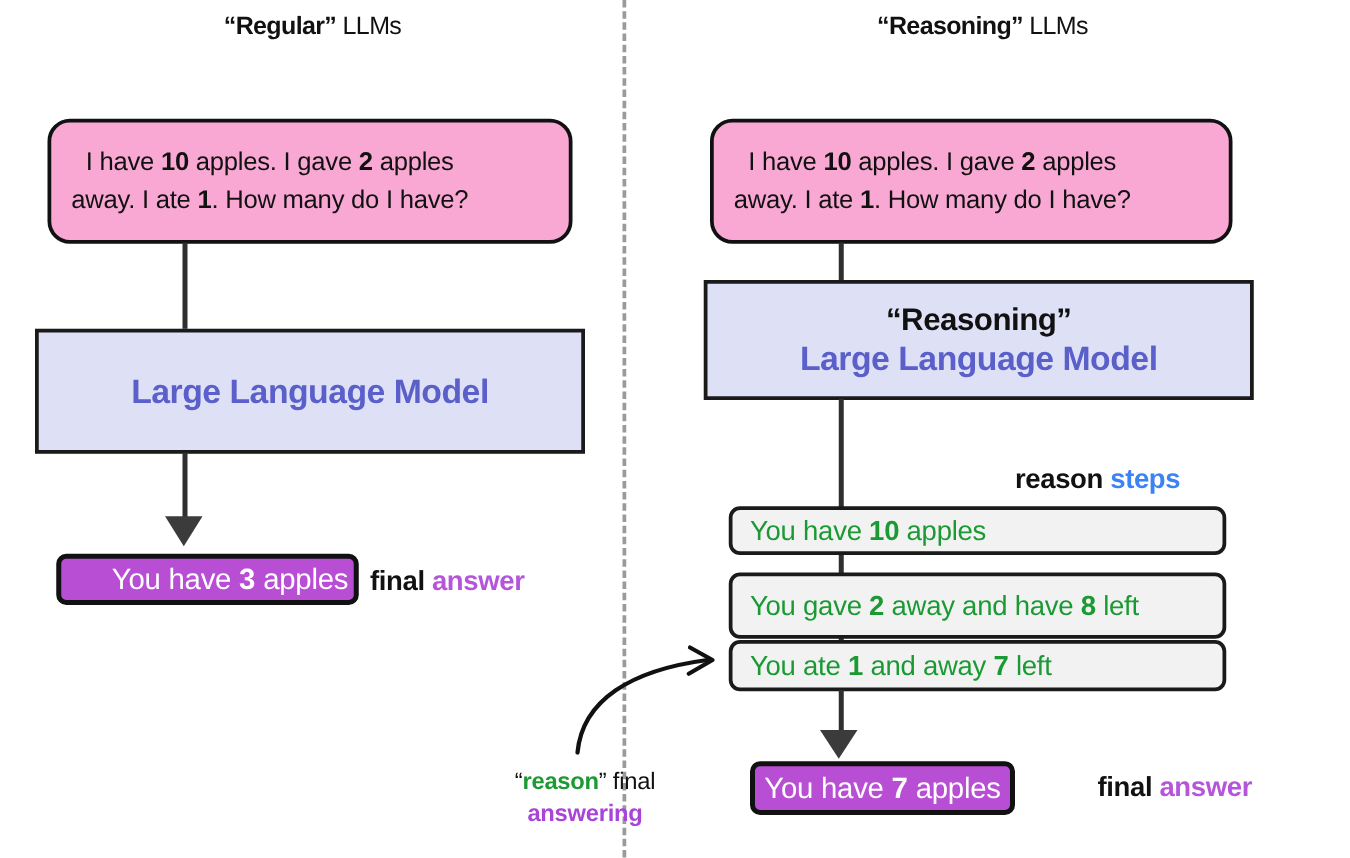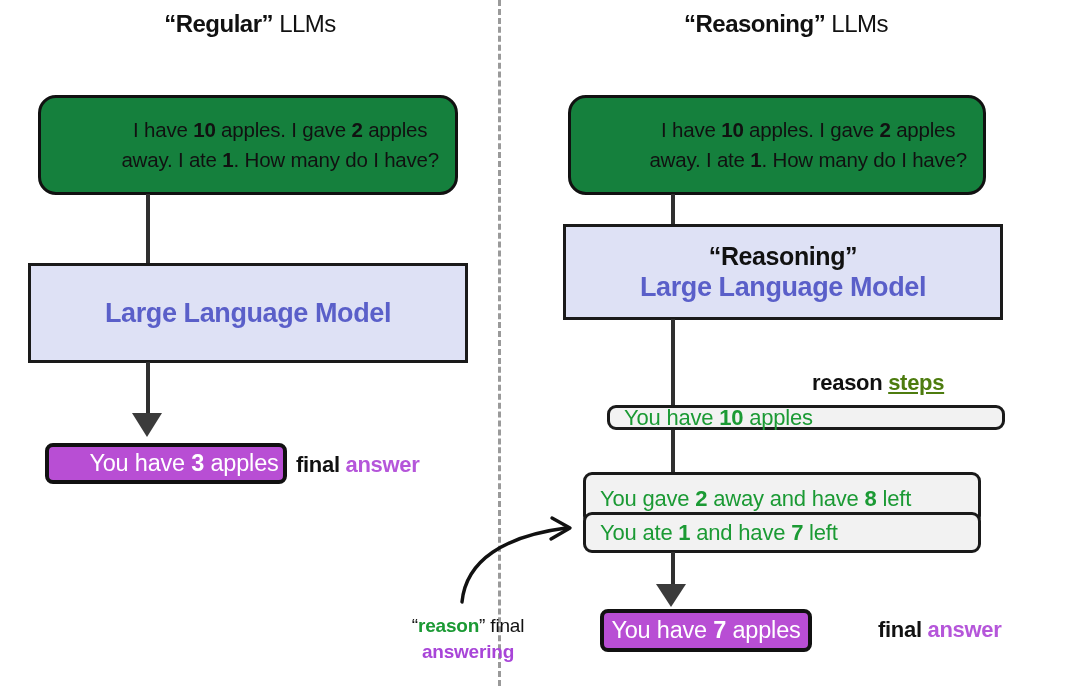--- a/index.html
+++ b/index.html
@@ -18,38 +18,38 @@
   }
   .stage {
     position: absolute;
     left: 0; top: 0;
     width: 1080px; height: 686px;
   }
   .abs { position: absolute; }
 
   
   .col-title {
-    font-size: 24px;
+    font-size: 20px;
     letter-spacing: -0.5px;
     white-space: nowrap;
     text-align: center;
     color: #111;
   }
   .col-title .b { font-weight: 700; }
   .col-title .n { font-weight: 400; }
 
   
   .prompt-box {
-    background: #15803d;
+    background: #f9a8d4;
     border: 3.5px solid #111111;
     border-radius: 18px;
     box-sizing: border-box;
     display: flex;
     align-items: center;
-    justify-content: flex-end;
+    justify-content: flex-start;
     text-align: center;
     font-size: 20.5px;
     line-height: 1.45;
     color: #111;
     padding: 6px 16px;
     letter-spacing: -0.2px;
   }
   .prompt-box b { font-weight: 700; }
 
   
@@ -113,21 +113,21 @@
 
   
   .tag {
     font-size: 22px;
     font-weight: 700;
     letter-spacing: -0.3px;
     white-space: nowrap;
   }
   .tag .k-black { color: #111; }
   .tag .k-purple { color: #b556da; }
-  .tag .k-green  { color: #4d7c0f; text-decoration: underline; }
+  .tag .k-green  { color: #3b82f6; }
 
   .note {
     font-size: 19px;
     line-height: 1.35;
     text-align: center;
     color: #111;
     white-space: nowrap;
     letter-spacing: -0.2px;
   }
   .note .g { color: #1b9a34; font-weight: 700; }
@@ -227,35 +227,35 @@
     <div class="llm-title-blue">Large Language Model</div>
   </div>
 
   <div class="abs tag" style="left:812px; top:370px;">
     <span class="k-black">reason</span>
     <span class="k-green">steps</span>
   </div>
 
   <div class="abs vline" style="left:671px; top:319px; height:196px;"></div>
 
-  <div class="abs step-box" style="left:583px; top:405px; width:398px; height:25px;margin-left:24px;">
+  <div class="abs step-box" style="left:583px; top:405px; width:398px; height:39px;">
     <div>
       <span>You have </span><b>10</b><span> apples</span>
     </div>
   </div>
 
-  <div class="abs step-box" style="left:583px; top:472px; width:398px; height:53px;">
+  <div class="abs step-box" style="left:583px; top:458px; width:398px; height:53px;">
     <div>
       <span>You gave </span><b>2</b><span> away and have </span><b>8</b><span> left</span>
     </div>
   </div>
 
   <div class="abs step-box" style="left:583px; top:512px; width:398px; height:41px;">
     <div>
-      <span>You ate </span><b>1</b><span> and have </span><b>7</b><span> left</span>
+      <span>You ate </span><b>1</b><span> and away </span><b>7</b><span> left</span>
     </div>
   </div>
 
   <div class="abs vline" style="left:671px; top:552px; height:34px;"></div>
 
   <div class="abs answer-box" style="left:600px; top:609px; width:212px; height:43px;">
     <div>
       <span>You have </span><b>7</b><span> apples</span>
     </div>
   </div>

